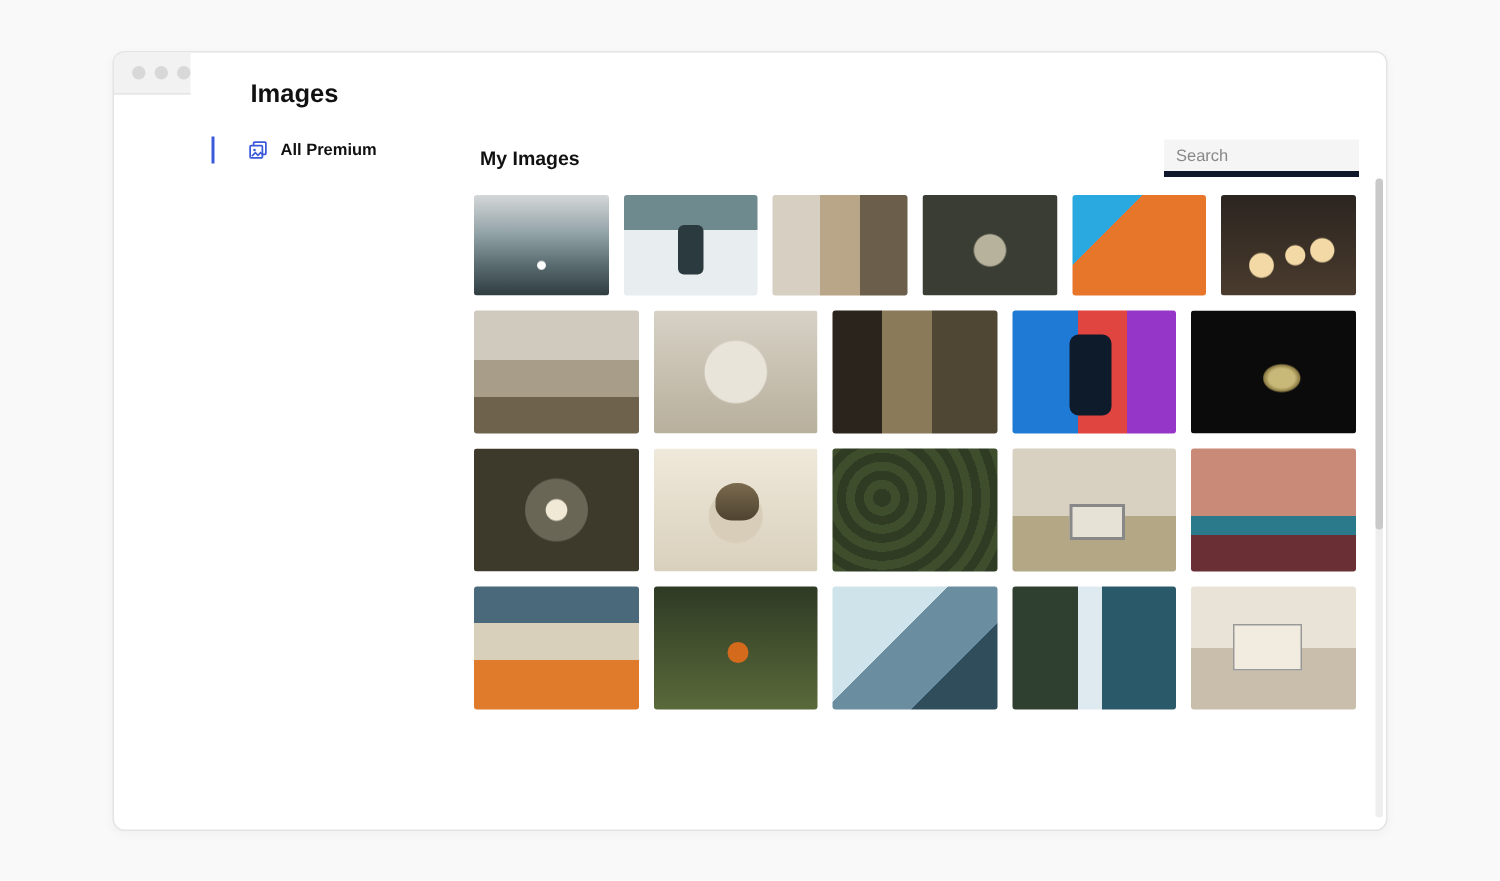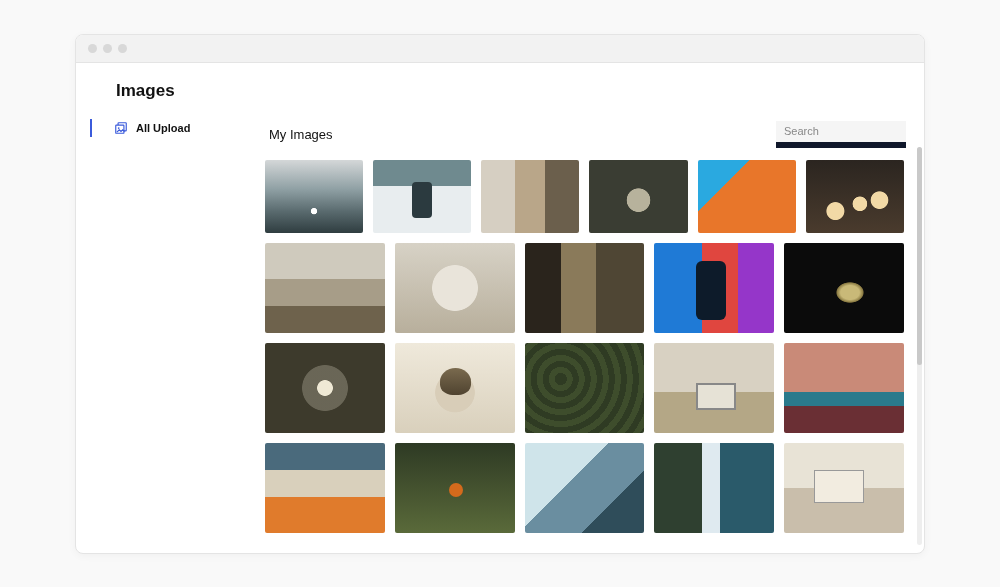--- a/index.html
+++ b/index.html
@@ -14,21 +14,21 @@
     justify-content: center;
   }
   .browser-frame {
     width: 850px;
     height: 520px;
     background: #fff;
     border: 1px solid #e4e4e4;
     border-radius: 8px;
     box-shadow: 0 2px 8px rgba(0,0,0,0.04);
     display: flex;
-    flex-direction: column;
+    flex-direction: row;
     overflow: hidden;
   }
   .browser-bar {
     height: 28px;
     background: #f2f2f2;
     border-bottom: 1px solid #e4e4e4;
     display: flex;
     align-items: center;
     padding-left: 12px;
     gap: 6px;
@@ -93,29 +93,29 @@
     overflow: hidden;
     position: relative;
   }
   .main-header {
     display: flex;
     align-items: center;
     justify-content: space-between;
     padding: 4px 4px 12px 4px;
   }
   .main-title {
-    font-weight: 400;
+    font-weight: 700;
     font-size: 13px;
     color: #111;
   }
   .search-wrap {
     display: flex;
-    align-items: center;
+    align-items: flex-end;
     background: #f5f5f5;
-    border-bottom: 6px solid #0f172a;
+    border-bottom: 4px solid #0f172a;
     padding: 4px 8px;
     width: 130px;
   }
   .search-input {
     border: none;
     background: transparent;
     outline: none;
     font-size: 11px;
     flex: 1;
     color: #333;
@@ -207,21 +207,21 @@
       <nav class="sidebar">
         <div class="side-item active">
           <span class="side-icon">
             <svg viewBox="0 0 24 24" fill="none" stroke="#3b5bdb" stroke-width="2">
               <rect x="7" y="3" width="14" height="14" rx="1"></rect>
               <rect x="3" y="7" width="14" height="14" rx="1" fill="#fff"></rect>
               <circle cx="8" cy="12" r="1.5" fill="#3b5bdb" stroke="none"></circle>
               <path d="M5 19l4-4 3 3 3-3 3 3" stroke="#3b5bdb"></path>
             </svg>
           </span>
-          <span>All Upload</span>
+          <span>All Premium</span>
         </div>
       </nav>
 
       <main class="main">
         <div class="main-header">
           <div class="main-title">My Images</div>
           <div class="search-wrap">
             <input class="search-input" placeholder="Search" style="">
             <svg class="search-icon" viewBox="0 0 24 24" fill="none" stroke="currentColor" stroke-width="2">
               <circle cx="10" cy="10" r="6"></circle>

